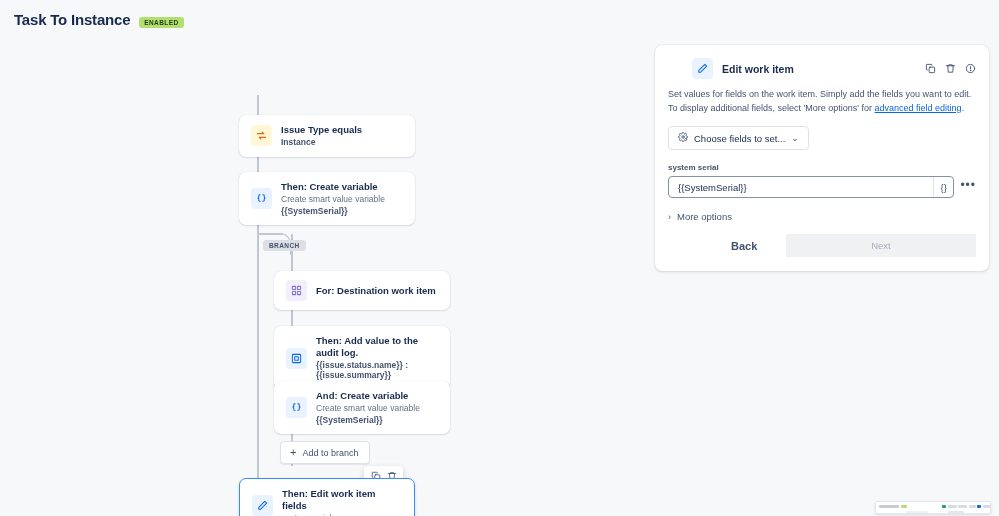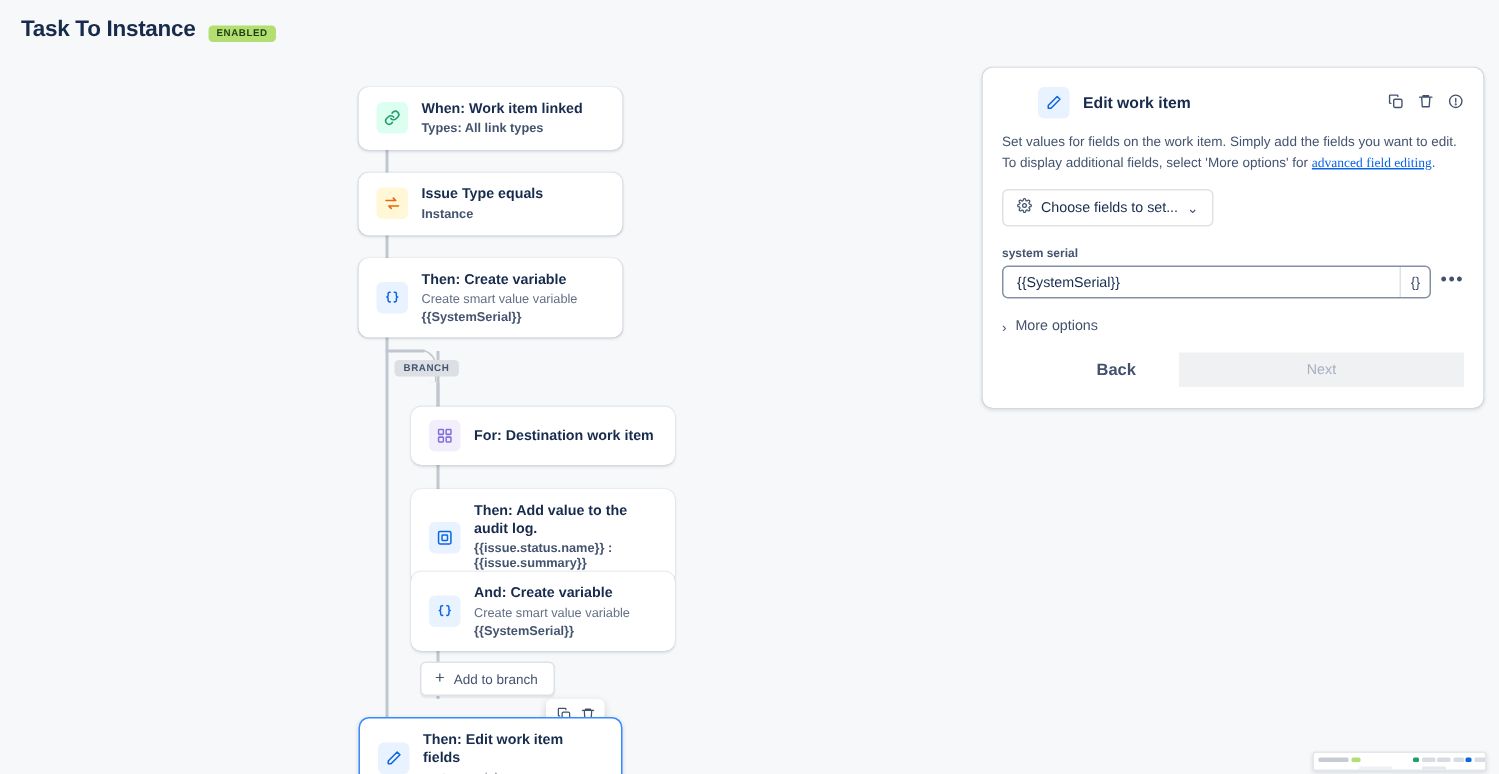--- a/index.html
+++ b/index.html
@@ -104,21 +104,21 @@
   .panel {
     position:absolute; top:45px; right:10px; width:334px;
     background:#fff; border-radius:7px; padding:13px 13px 14px 13px;
     box-shadow:0 1px 3px rgba(9,30,66,.14), 0 0 1px rgba(9,30,66,.2);
   }
   .panel-head { display:flex; align-items:center; gap:9px;margin-left:24px; }
   .panel-ic { width:21px;height:21px;border-radius:4px;background:#e9f2ff;color:#0c66e4;display:flex;align-items:center;justify-content:center;flex:0 0 21px; }
   .panel-title { font-size:10.5px; font-weight:700; }
   .panel-head-icons { margin-left:auto; display:flex; gap:9px; align-items:center; }
   .panel-desc { margin-top:9px; font-size:9px; line-height:1.5; color:#44546f; }
-  .panel-desc a { color:#0c66e4; text-decoration:underline;font-family:Liberation Serif, serif; }
+  .panel-desc a { color:#0c66e4; text-decoration:underline; }
   .choose-btn {
     margin-top:11px; display:inline-flex; align-items:center; gap:6px;
     border:1px solid #dfe1e6; border-radius:4px; padding:5px 9px;
     font-size:9.5px; color:#172b4d; background:#fff; cursor:pointer;
   }
   .field-label { margin-top:13px; font-size:8px; font-weight:700; color:#44546f; }
   .field-row { margin-top:4px; display:flex; align-items:center; gap:6px; }
   .field-input {
     flex:1; display:flex; align-items:center;
     border:1px solid #8590a2; border-radius:4px; height:22px;
@@ -177,32 +177,20 @@
   <div class="conn" style="left:257px; top:195px; width:26px; height:1.5px;"></div>
   <div class="conn" style="left:291px; top:196px; width:1.5px; height:37px;"></div>
   <div style="position:absolute;left:257px;top:195px;width:34px;height:22px;border-top:1.5px solid #c1c7d0;border-right:1.5px solid #c1c7d0;border-top-right-radius:11px;"></div>
   <div class="conn" style="left:291px; top:217px; width:1.5px; height:54px;"></div>
   <div class="conn" style="left:291px; top:266px; width:1.5px; height:60px;"></div>
   <div class="conn" style="left:291px; top:320px; width:1.5px; height:62px;"></div>
   <div class="conn" style="left:291px; top:383px; width:1.5px; height:45px;"></div>
 
   <div class="branch-label" style="left:263px; top:202px;">BRANCH</div>
 
-  <div class="node" style="left:239px; top:20px; width:176px;">
-    <div class="node-ic ic-green">
-      <svg width="11" height="11" viewBox="0 0 24 24" fill="none" stroke="currentColor" stroke-width="2.4" stroke-linecap="round">
-        <path d="M10 13a5 5 0 0 0 7.5.5l3-3a5 5 0 0 0-7-7l-1.7 1.7"></path>
-        <path d="M14 11a5 5 0 0 0-7.5-.5l-3 3a5 5 0 0 0 7 7l1.7-1.7"></path>
-      </svg>
-    </div>
-    <div class="node-txt">
-      <span class="node-t1">When: Work item linked</span>
-      <span class="node-t2b">Types: All link types</span>
-    </div>
-  </div>
 
   <div class="node" style="left:239px; top:77px; width:176px;">
     <div class="node-ic ic-yellow">
       <svg width="11" height="11" viewBox="0 0 24 24" fill="none" stroke="currentColor" stroke-width="2.4" stroke-linecap="round" stroke-linejoin="round">
         <path d="M3 8h14l-3.5-3.5"></path>
           <path d="M21 16H7l3.5 3.5"></path>
       </svg>
     </div>
     <div class="node-txt">
       <span class="node-t1">Issue Type equals</span>

